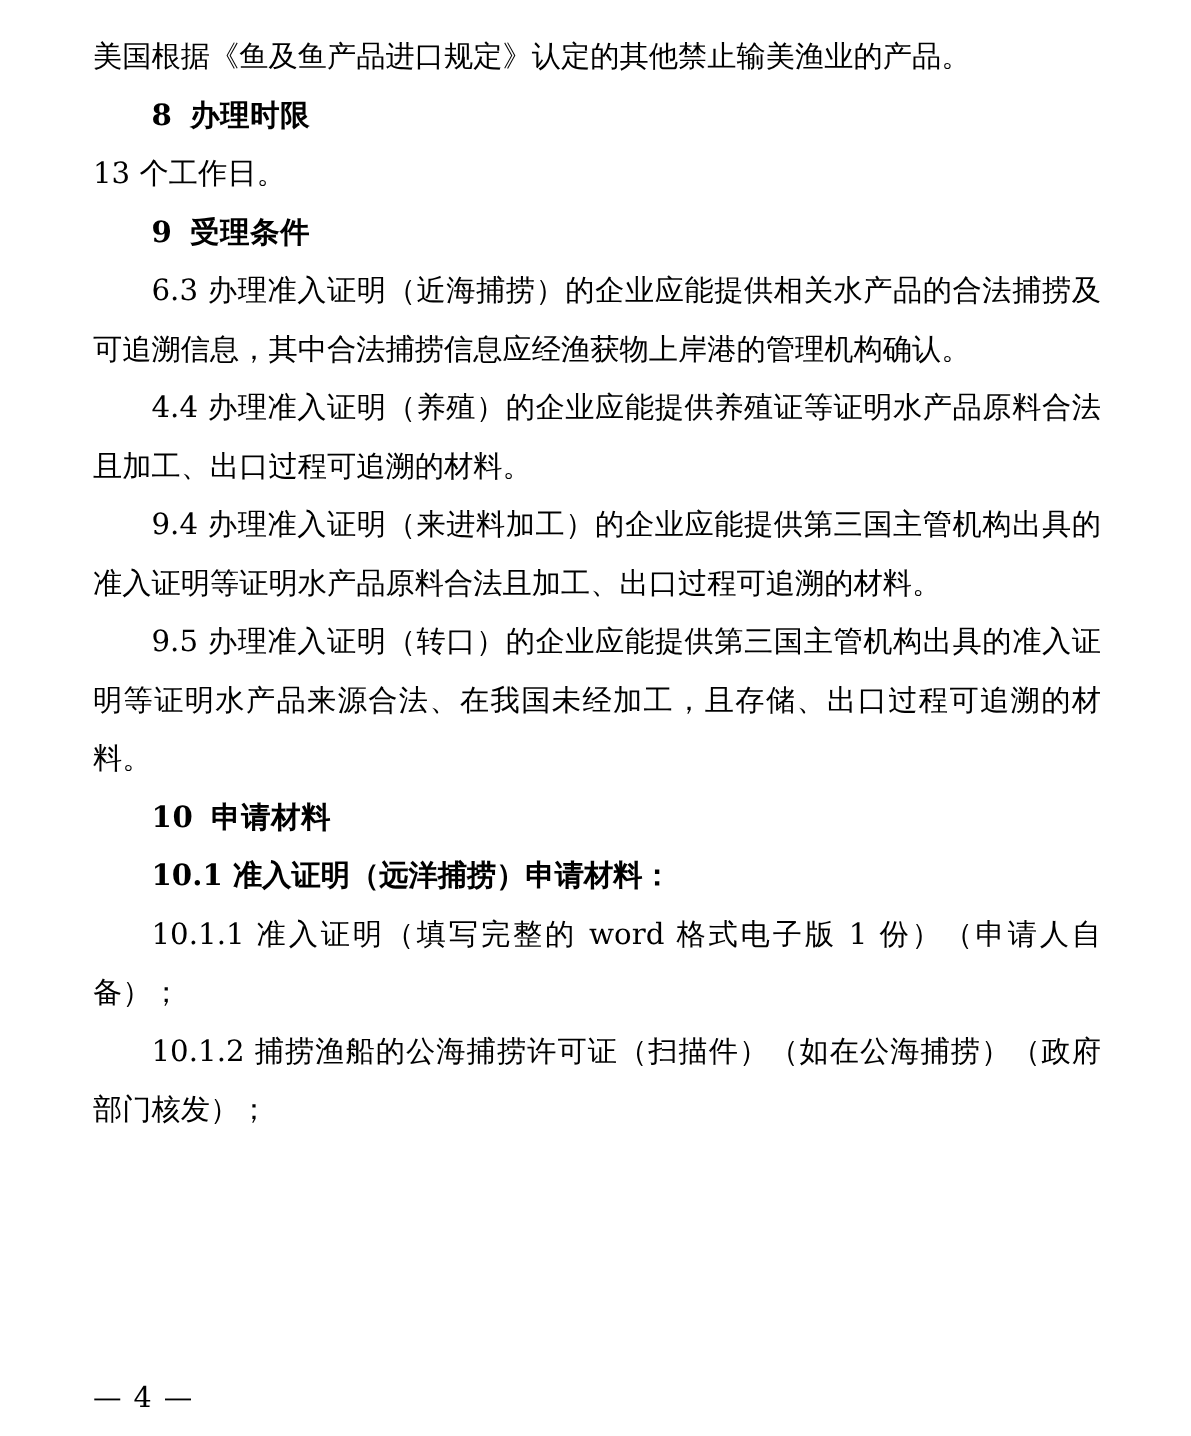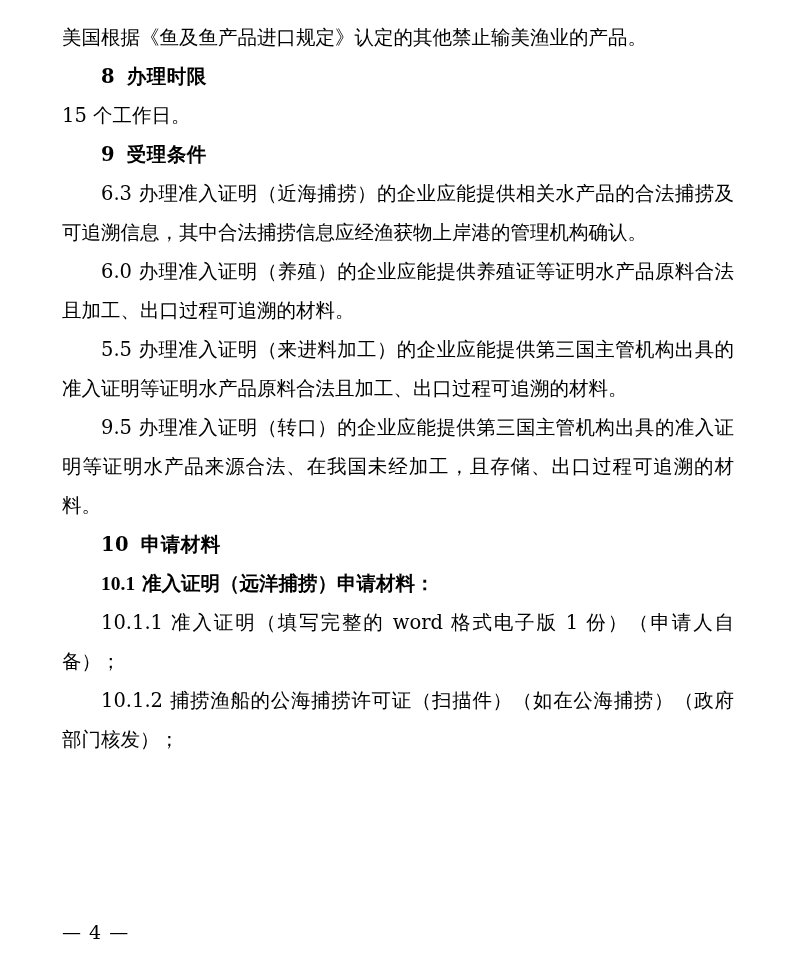--- a/index.html
+++ b/index.html
@@ -44,50 +44,49 @@
     font-weight: bold;
     margin-right: 0.6em;
   }
   .subheading {
     margin: 0;
     font-weight: bold;
     text-indent: 2em;
   }
   .subheading .num {
     margin-right: 0.35em;
-    font-family: Liberation Serif, serif;
   }
   .footer {
     position: absolute;
     left: 62px;
     bottom: 14px;
     font-size: 19px;
     letter-spacing: 1px;
   }
 </style>
 </head>
 <body>
 
 <div class="page">
   <div class="doc-body">
 
     <p class="para">美国根据《鱼及鱼产品进口规定》认定的其他禁止输美渔业的产品。</p>
 
     <p class="heading"><span class="num">8</span><span>办理时限</span></p>
 
-    <p class="para">15 个工作日。</p>
+    <p class="para">13 个工作日。</p>
 
     <p class="heading"><span class="num">9</span><span>受理条件</span></p>
 
 
     <p class="para indent">6.3 办理准入证明（近海捕捞）的企业应能提供相关水产品的合法捕捞及可追溯信息，其中合法捕捞信息应经渔获物上岸港的管理机构确认。</p>
 
-    <p class="para indent">6.0 办理准入证明（养殖）的企业应能提供养殖证等证明水产品原料合法且加工、出口过程可追溯的材料。</p>
+    <p class="para indent">4.4 办理准入证明（养殖）的企业应能提供养殖证等证明水产品原料合法且加工、出口过程可追溯的材料。</p>
 
-    <p class="para indent">5.5 办理准入证明（来进料加工）的企业应能提供第三国主管机构出具的准入证明等证明水产品原料合法且加工、出口过程可追溯的材料。</p>
+    <p class="para indent">9.4 办理准入证明（来进料加工）的企业应能提供第三国主管机构出具的准入证明等证明水产品原料合法且加工、出口过程可追溯的材料。</p>
 
     <p class="para indent">9.5 办理准入证明（转口）的企业应能提供第三国主管机构出具的准入证明等证明水产品来源合法、在我国未经加工，且存储、出口过程可追溯的材料。</p>
 
     <p class="heading"><span class="num">10</span><span>申请材料</span></p>
 
     <p class="subheading"><span class="num">10.1</span><span>准入证明（远洋捕捞）申请材料：</span></p>
 
     <p class="para indent">10.1.1 准入证明（填写完整的 word 格式电子版 1 份）（申请人自备）；</p>
 
     <p class="para indent">10.1.2 捕捞渔船的公海捕捞许可证（扫描件）（如在公海捕捞）（政府部门核发）；</p>

